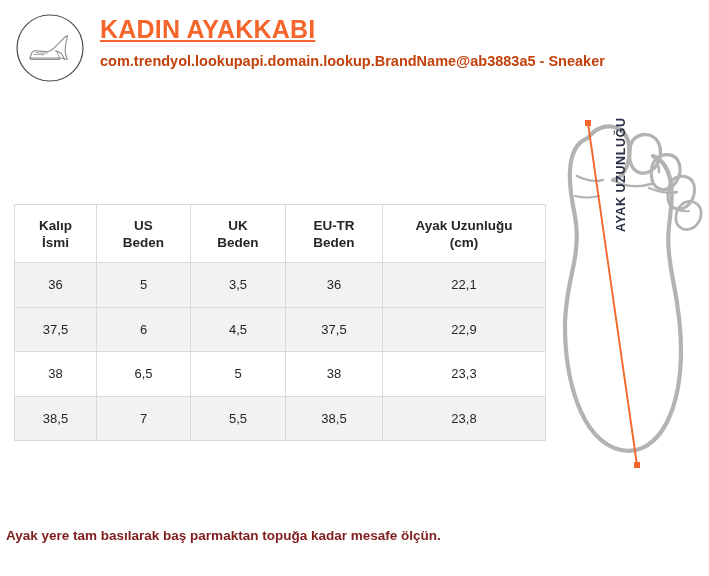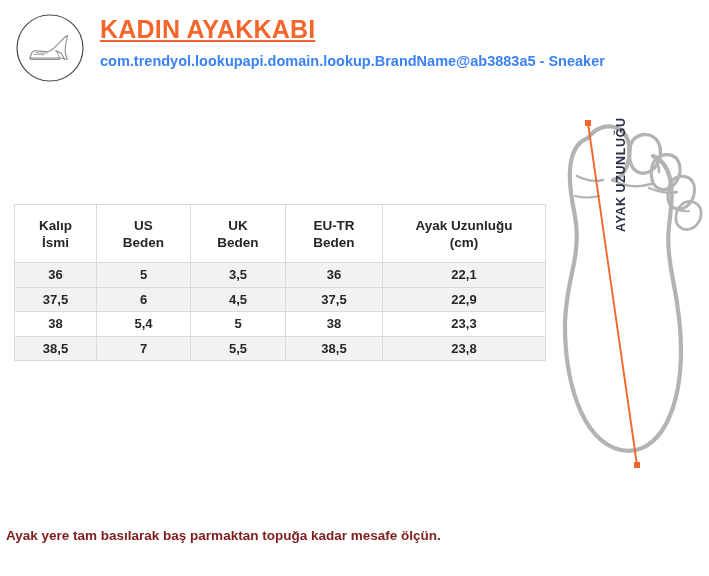--- a/index.html
+++ b/index.html
@@ -45,21 +45,21 @@
     color: #F4662B;
     letter-spacing: 0.2px;
     line-height: 30px;
     margin: 0;
     white-space: nowrap;
     text-decoration: underline;
   }
   .page-subtitle {
     font-size: 14.5px;
     font-weight: bold;
-    color: #3b82f6;
+    color: #c2410c;
     line-height: 21px;
     margin: 7px 0 0 0;
     width: 560px;
     word-break: break-word;
   }
 
   
   .size-table-wrap {
     position: absolute;
     left: 14px;
@@ -81,23 +81,23 @@
   table.size-table th {
     background: #ffffff;
     font-weight: bold;
     font-size: 13.5px;
     height: 53px;
     line-height: 17px;
     padding: 2px 4px;
   }
   table.size-table td {
     height: 21.5px;
-    padding: 1px 4px;
+    padding: 11px 4px;
     font-size: 13px;
-    font-weight: bold;
+    font-weight: normal;
     margin-top: 41px;
   }
   table.size-table tbody tr.odd td {
     background: #f2f2f2;
   }
   table.size-table tbody tr.even td {
     background: #ffffff;
   }
   .col-1 { width: 82px; }
   .col-2 { width: 94px; }
@@ -227,21 +227,21 @@
       </tr>
       <tr class="odd">
         <td>37,5</td>
         <td>6</td>
         <td>4,5</td>
         <td>37,5</td>
         <td>22,9</td>
       </tr>
       <tr class="even">
         <td>38</td>
-        <td>5,4</td>
+        <td>6,5</td>
         <td>5</td>
         <td>38</td>
         <td>23,3</td>
       </tr>
       <tr class="odd">
         <td>38,5</td>
         <td>7</td>
         <td>5,5</td>
         <td>38,5</td>
         <td>23,8</td>

